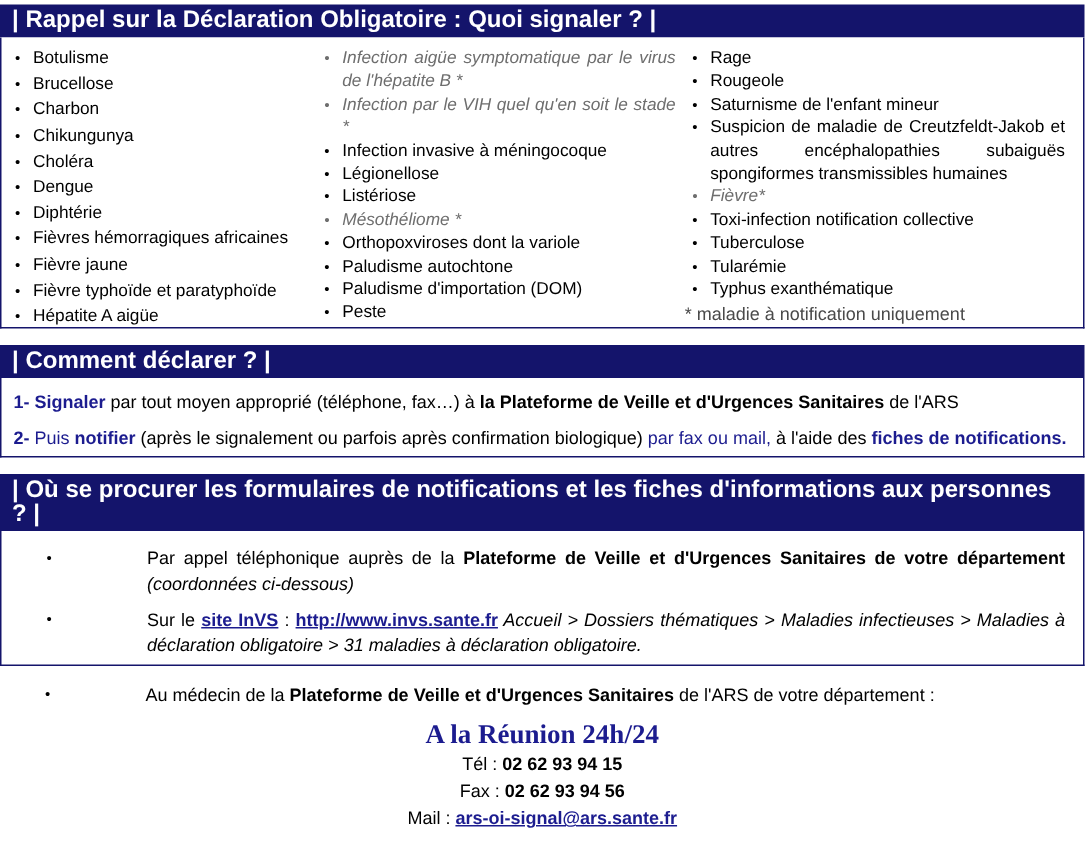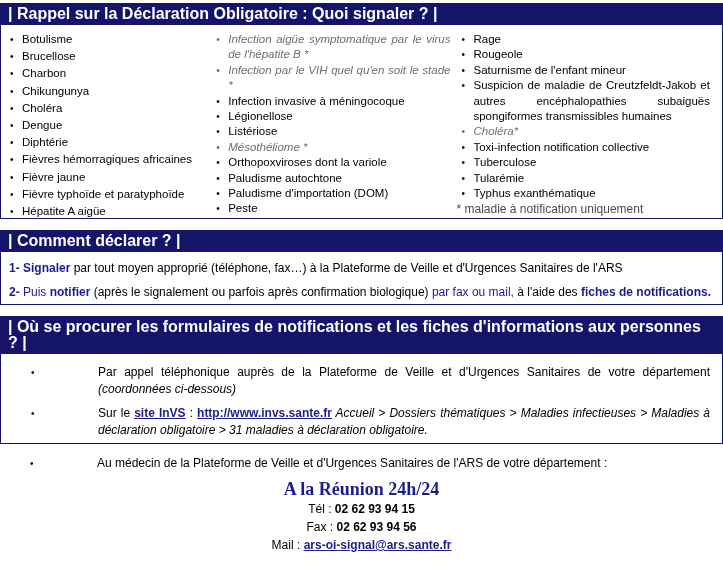--- a/index.html
+++ b/index.html
@@ -60,21 +60,21 @@
   .who-bullet{margin-top:9px;font-size:12px;}
   .centerblock{text-align:center;}
   .region-title{
     color:var(--navy_text);font-weight:700;font-size:18px;margin-top:7px;font-family:Liberation Serif, serif;
   }
   .contact-line{font-size:12px;line-height:17px;margin-top:1px;}
   .contact-line .val{font-weight:700;}
 
   
   .seg-n{}
-  .seg-b{font-weight:400;}
+  .seg-b{font-weight:700;}
   .seg-i{font-style:italic;}
   .seg-bn{font-weight:700;color:var(--navy_text);}
   .seg-nn{color:var(--navy_text);}
   .seg-lb{font-weight:700;color:var(--navy_text);text-decoration:underline;cursor:pointer;}
   a.maillink{font-weight:700;color:var(--navy_text);text-decoration:underline;cursor:pointer;}
 </style>
 </head>
 <body>
 
 <div class="page">
@@ -111,21 +111,21 @@
             <li class="n"><span class="blt">•</span><span>Peste</span></li>
             <li class="n"><span class="blt">•</span><span>Poliomyélite antérieure aiguë</span></li>
           </ul>
       </div>
       <div class="colwrap3">
         <ul>
             <li class="n"><span class="blt">•</span><span>Rage</span></li>
             <li class="n"><span class="blt">•</span><span>Rougeole</span></li>
             <li class="n"><span class="blt">•</span><span>Saturnisme de l'enfant mineur</span></li>
             <li class="n"><span class="blt">•</span><span>Suspicion de maladie de Creutzfeldt-Jakob et autres encéphalopathies subaiguës spongiformes transmissibles humaines</span></li>
-            <li class="ig"><span class="blt">•</span><span>Choléra*</span></li>
+            <li class="ig"><span class="blt">•</span><span>Fièvre*</span></li>
             <li class="n"><span class="blt">•</span><span>Toxi-infection notification collective</span></li>
             <li class="n"><span class="blt">•</span><span>Tuberculose</span></li>
             <li class="n"><span class="blt">•</span><span>Tularémie</span></li>
             <li class="n"><span class="blt">•</span><span>Typhus exanthématique</span></li>
           </ul>
         <div class="footnote">* maladie à notification uniquement</div>
       </div>
     </div>
   </section>
 

